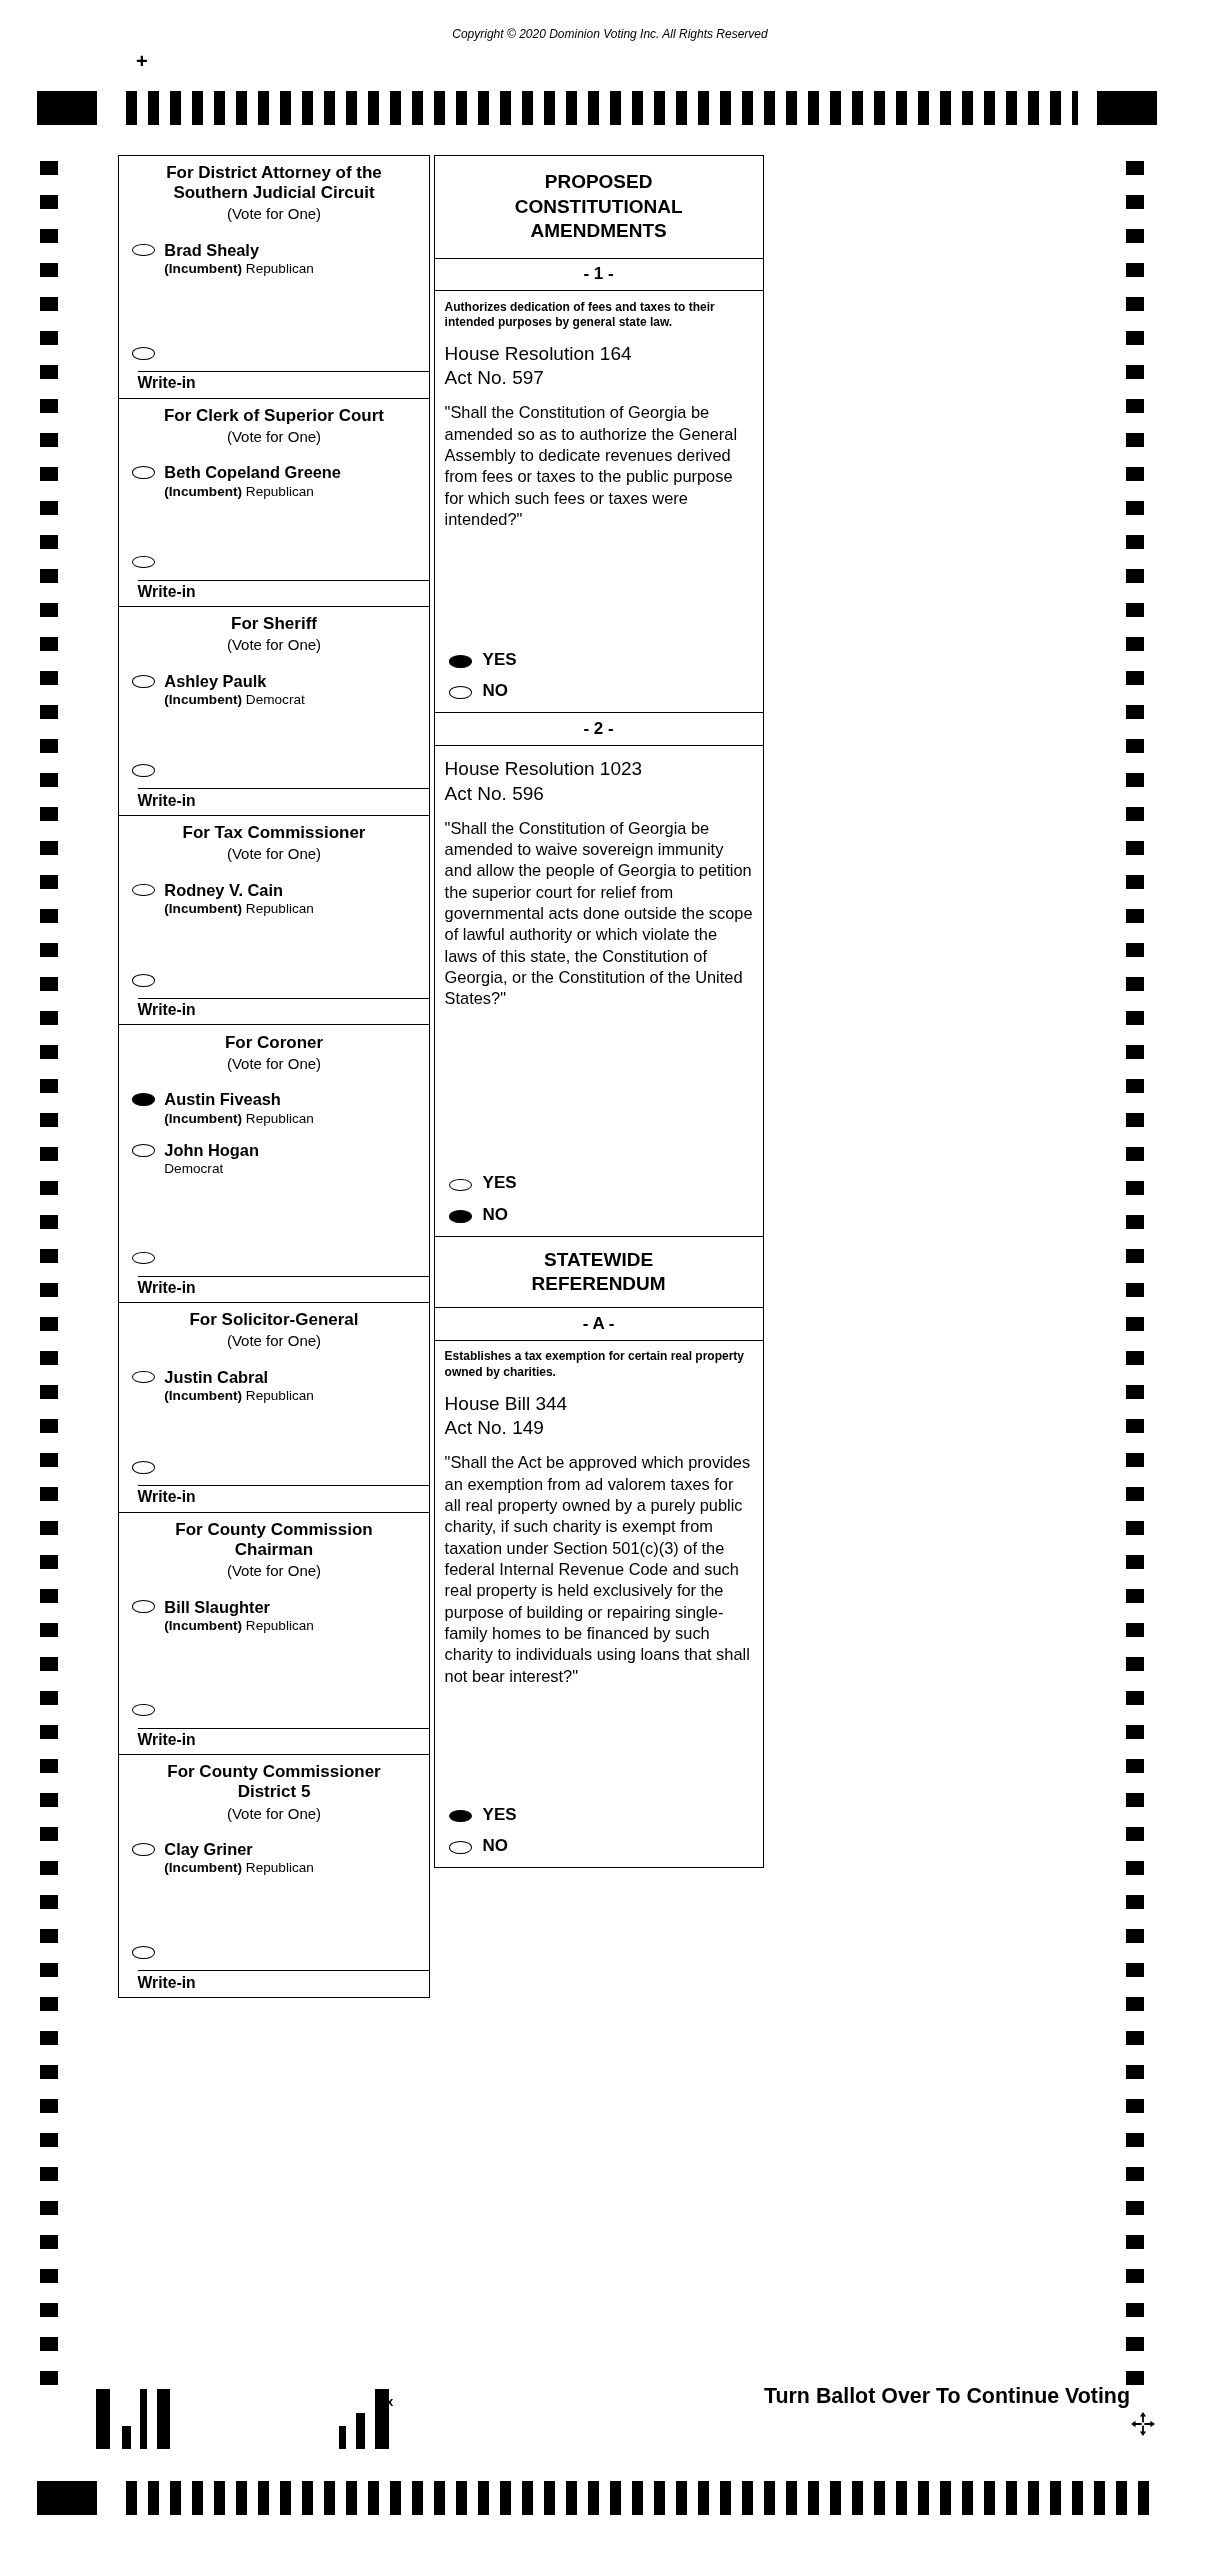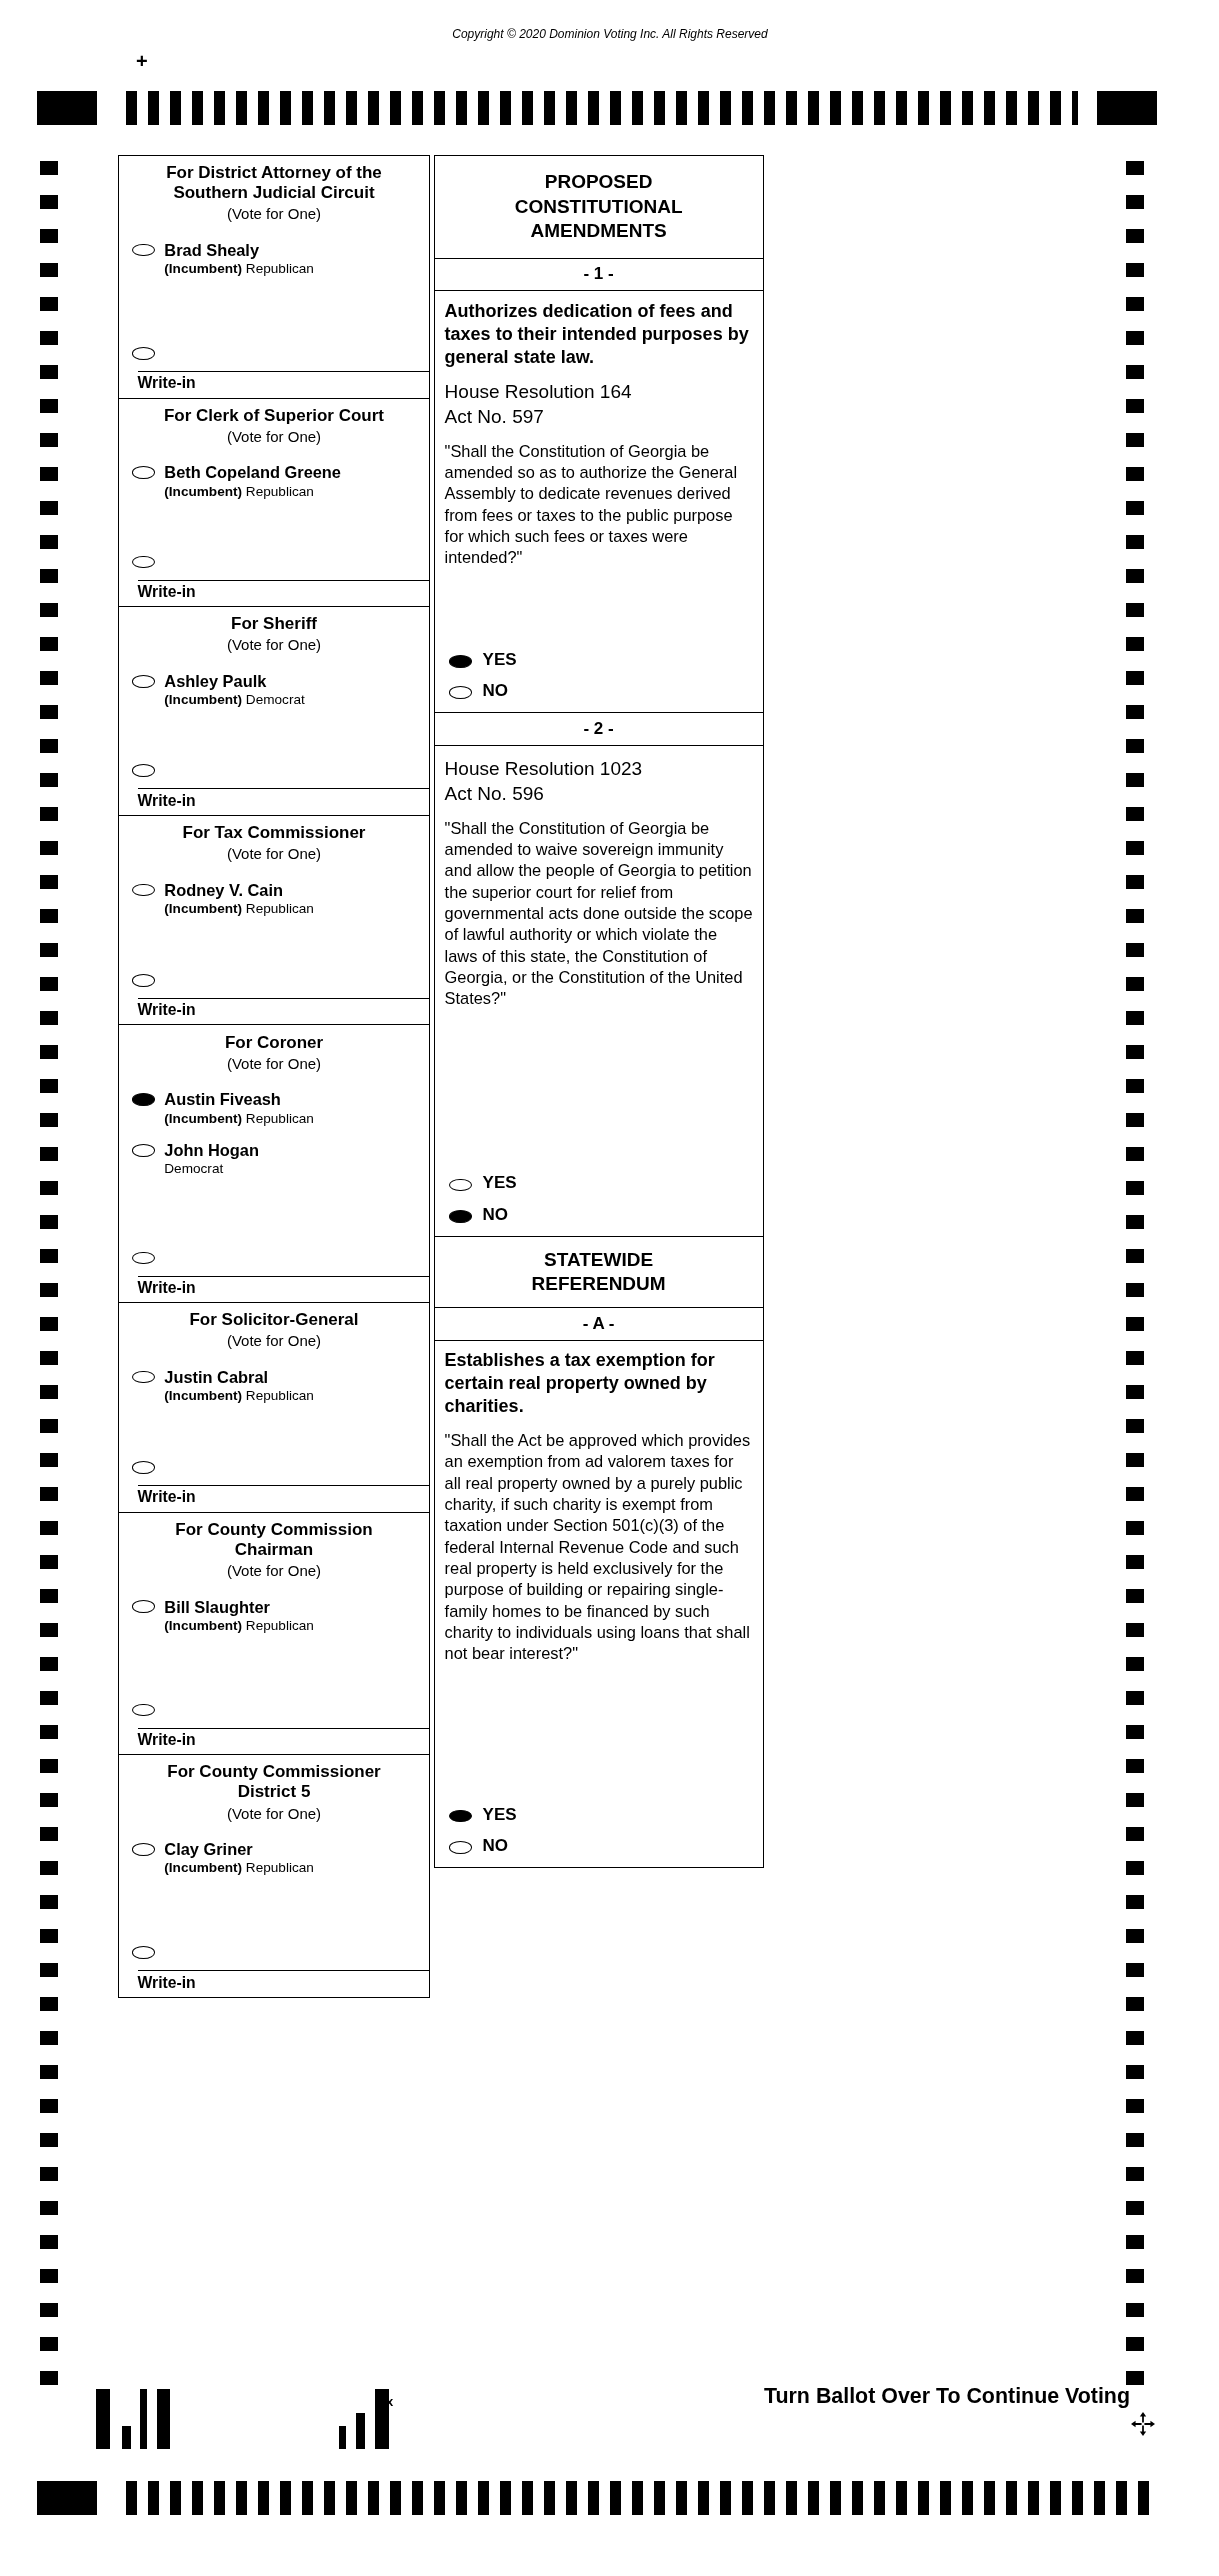--- a/index.html
+++ b/index.html
@@ -35,21 +35,21 @@
   .cand-detail .inc{font-weight:bold;}
   .writein{margin-top:auto;}
   .writein .cand-row{margin-top:0;}
   .writein-rule{border-top:1.4px solid #000;margin:11.4px 0 0 18.6px;}
   .writein-label{font-weight:bold;font-size:15.7px;padding:2.1px 0 5.7px 18.6px;}
   
   .col-header{justify-content:center;}
   .col-header-text{text-align:center;font-weight:bold;font-size:19px;line-height:1.3;white-space:pre-line;padding:7.1px;}
   .measure-number{text-align:center;font-weight:bold;font-size:17px;padding:5.7px 0;}
   .rule{border-top:1.4px solid #000;}
-  .measure-summary{font-weight:bold;font-size:18px;line-height:1.28;padding:8.6px 10px 0;}
+  .measure-summary{font-weight:bold;font-size:12px;line-height:1.28;padding:8.6px 10px 0;}
   .measure-refs{font-size:19px;line-height:1.3;padding:11.4px 10px 0;}
   .measure-question{font-size:16.4px;line-height:1.3;padding:11.4px 10px 0;}
   .choices{margin-top:auto;padding:0 10px 11.4px 14.3px;}
   .choice-row{display:flex;align-items:center;margin-top:11.4px;}
   .choice-label{font-weight:bold;font-size:17px;margin-left:10.7px;}
   
   .footer-instruction{position:absolute;top:2384px;right:90px;font-weight:bold;font-size:21.4px;}
   .reg-icon{position:absolute;left:1131px;top:2412px;}
   .barcode{position:absolute;left:96px;top:2389px;width:343px;height:61px;}
   .barcode .bar{position:absolute;background:#000;}
@@ -307,20 +307,24 @@
 
     <section class="box col-header" style="min-height:73px">
       <div class="col-header-text">STATEWIDE
 REFERENDUM</div>
     </section>
 
     <section class="box" style="min-height:561px">
       <div class="measure-number">- A -</div>
       <div class="rule"></div>
       <div class="measure-summary">Establishes a tax exemption for certain real property owned by charities.</div>
+      <div class="measure-refs">
+        <div>House Bill 344</div>
+        <div>Act No. 149</div>
+      </div>
       <div class="measure-question">"Shall the Act be approved which provides an exemption from ad valorem taxes for all real property owned by a purely public charity, if such charity is exempt from taxation under Section 501(c)(3) of the federal Internal Revenue Code and such real property is held exclusively for the purpose of building or repairing single-family homes to be financed by such charity to individuals using loans that shall not bear interest?"</div>
       <div class="choices">
         <div class="choice-row">
           <span class="oval filled"></span>
           <span class="choice-label">YES</span>
         </div>
         <div class="choice-row">
           <span class="oval"></span>
           <span class="choice-label">NO</span>
         </div>

